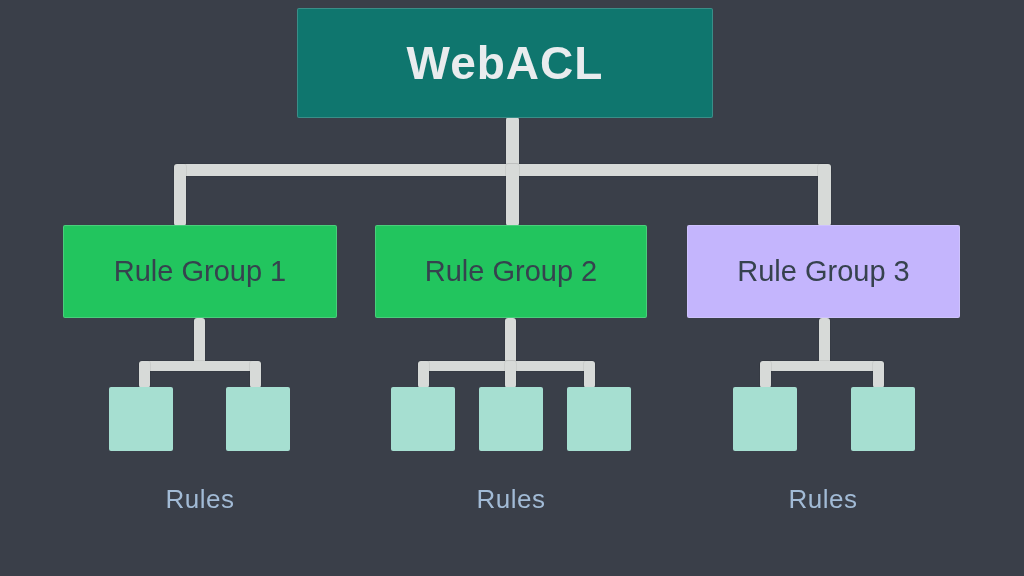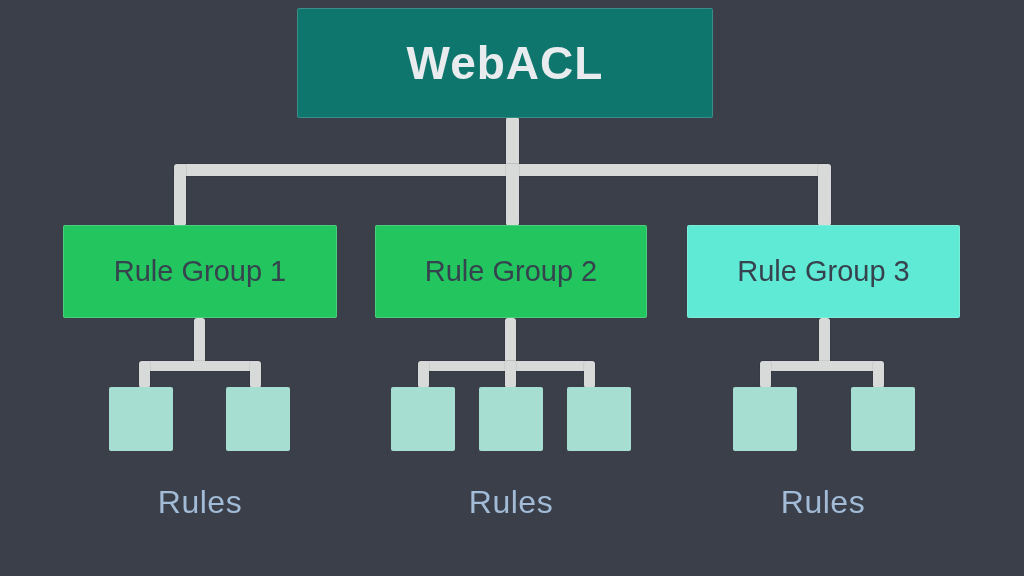--- a/index.html
+++ b/index.html
@@ -43,38 +43,38 @@
     border:1px solid rgba(255,255,255,0.18);
     box-sizing:border-box;
   }
   .webacl{
     left:297px;top:8px;width:416px;height:110px;
     background:#0f766e;
     color:#e9ecee;font-size:46px;font-weight:600;letter-spacing:1px;
   }
   .group{height:93px;top:225px;color:#36424e;font-size:29px;font-weight:500;}
   .group-blue{background:#22c55e;}
-  .group-mint{background:#5eead4;}
+  .group-mint{background:#c4b5fd;}
   .g1{left:63px;width:274px;}
   .g2{left:375px;width:272px;}
   .g3{left:687px;width:273px;}
 
   .sq{
     position:absolute;top:387px;width:64px;height:64px;
     background:#a6dfd1;border-radius:2px;
   }
   .sq-1a{left:109px;} .sq-1b{left:226px;}
   .sq-2a{left:391px;} .sq-2b{left:479px;} .sq-2c{left:567px;}
   .sq-3a{left:733px;} .sq-3b{left:851px;}
 
   
   .rules-label{
     position:absolute;top:484px;width:200px;
     text-align:center;
-    color:#a2bbd6;font-size:32px;font-weight:400;letter-spacing:0.5px;
+    color:#a2bbd6;font-size:26px;font-weight:400;letter-spacing:0.5px;
   }
   .rl-1{left:100px;} .rl-2{left:411px;} .rl-3{left:723px;}
 
   
   .title-line{
     position:absolute;left:0;width:100%;
     text-align:center;line-height:1;
     font-weight:800;white-space:nowrap;
     text-shadow:6px 7px 2px rgba(9,13,17,0.88);
     pointer-events:none;

